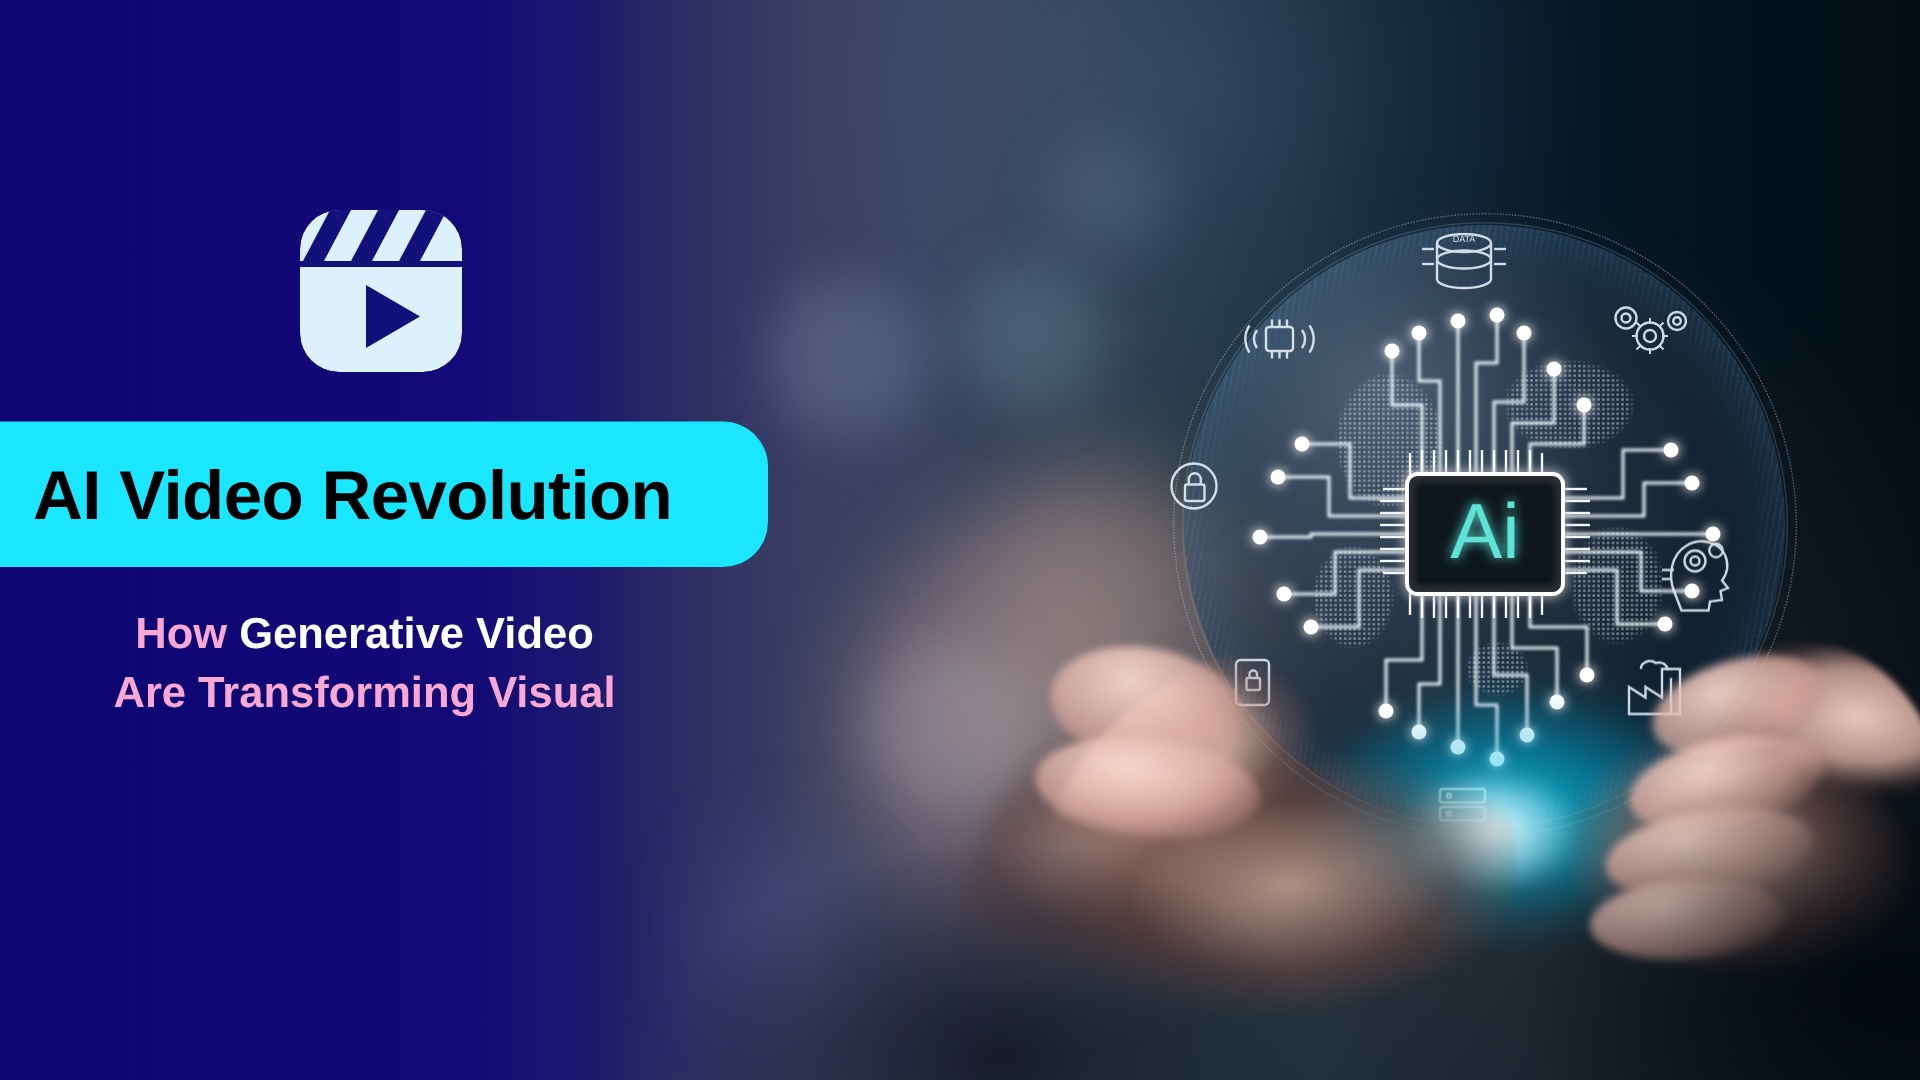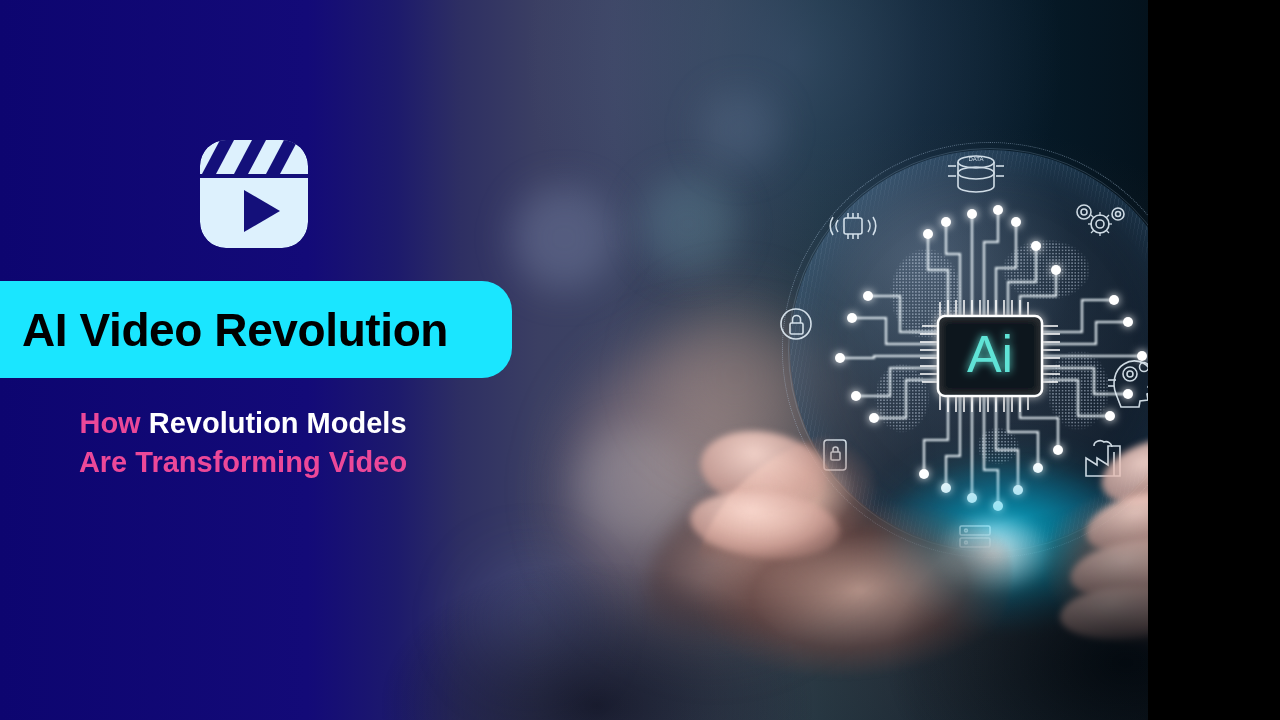--- a/index.html
+++ b/index.html
@@ -1,20 +1,20 @@
 <!DOCTYPE html>
 <html><head>
 <meta charset="utf-8">
 <style>
   html,body{margin:0;padding:0;background:#000;}
   body{font-family:"Liberation Sans",sans-serif;}
 
   #stage{
     position:relative;
-    width:1148px;height:720px;
+    width:1280px;height:720px;
     overflow:hidden;
     background:#0d0570;
   }
 
   
   .photo{
     position:absolute; top:0; left:0; width:1280px; height:720px;
     background:
       radial-gradient(circle at 62% 8%,  rgba(90,110,150,.35) 0%, rgba(90,110,150,0) 26%),
       radial-gradient(circle at 74% 78%, rgba(120,90,80,.30) 0%, rgba(120,90,80,0) 40%),
@@ -171,21 +171,21 @@
     font-size:46px;font-weight:bold;color:#000;
     letter-spacing:-.4px;white-space:nowrap;
     font-family:"Liberation Sans",sans-serif;
   }
   .subtitle{
     position:absolute;left:28px;top:404px;width:430px;
     text-align:center;font-size:29px;font-weight:bold;line-height:1.33;
     color:#ffffff;
     font-family:"Liberation Sans",sans-serif;
   }
-  .sub-accent{color:#ec4899;}
+  .sub-accent{color:#f9a8d4;}
 </style>
 </head>
 <body>
 
 <div id="stage">
 
   <div class="photo"></div>
   <div class="bokeh b1"></div>
   <div class="bokeh b2"></div>
   <div class="bokeh b3"></div>
@@ -436,18 +436,18 @@
       <polygon points="48,54 48,96 84,75" fill="#14107a"></polygon>
     </g>
   </svg>
 
   <div class="banner">
     <div class="banner-title">AI Video Revolution</div>
   </div>
 
   <div class="subtitle">
     <div>
-      <span class="sub-accent">How </span><span>Revolution Models</span>
+      <span class="sub-accent">How </span><span>Generative Video</span>
     </div>
-    <div class="sub-accent">Are Transforming Video</div>
+    <div class="sub-accent">Are Transforming Visual</div>
   </div>
 
 </div>
 
 </body></html>

